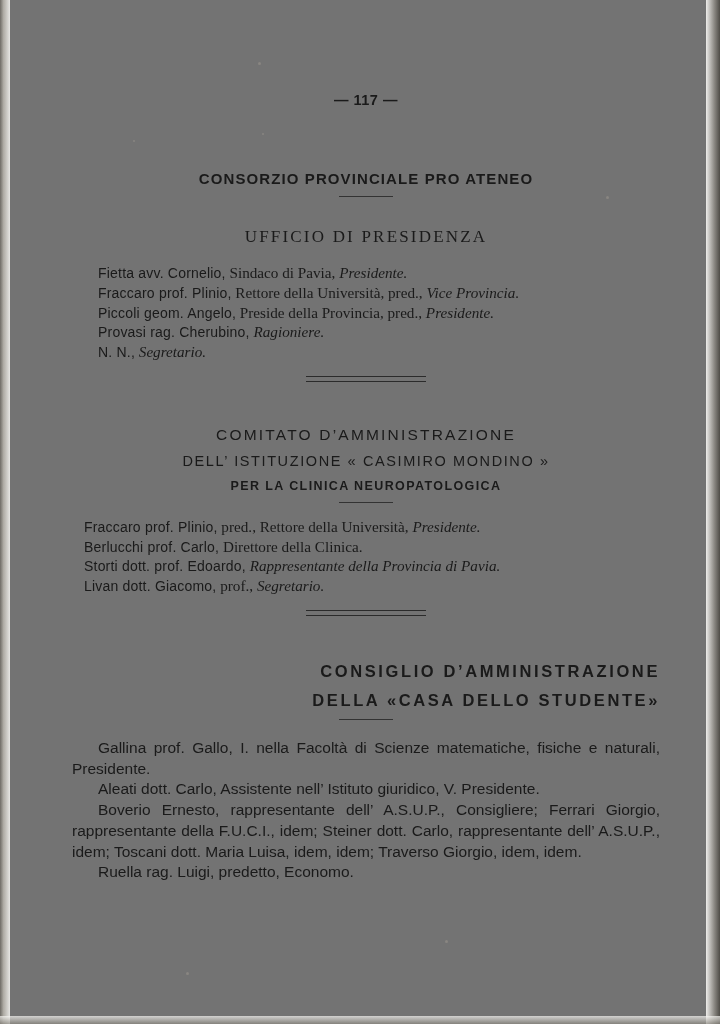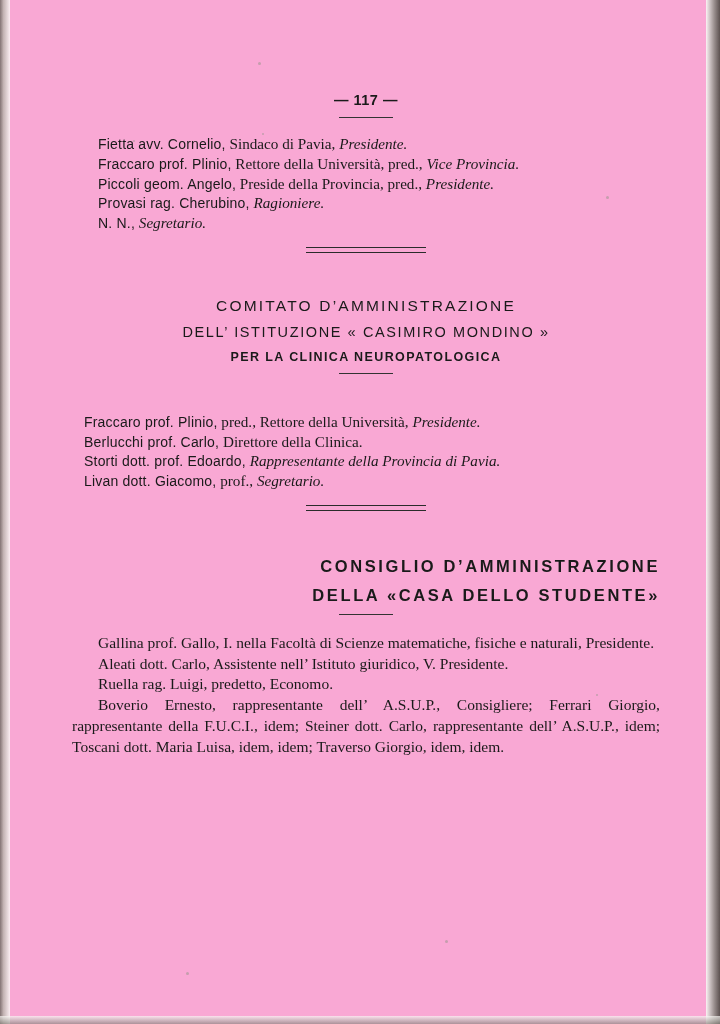--- a/index.html
+++ b/index.html
@@ -11,21 +11,21 @@
     width: 720px;
     height: 1024px;
     font-family: "Liberation Serif", serif;
     color: #1a1a1a;
     position: relative;
     overflow: hidden;
   }
   .page {
     position: absolute;
     inset: 0;
-    background: #f9a8d4;
+    background: #737373;
   }
   
   .edge-left {
     position: absolute;
     left: 0; top: 0; bottom: 0;
     width: 10px;
     background: linear-gradient(to right, #6e6a63 0%, #b9b5ad 35%, #fbfaf7 100%);
     opacity: .85;
   }
   .edge-right {
@@ -128,21 +128,21 @@
     font-family: "Liberation Sans", sans-serif;
     font-weight: bold;
     font-size: 16.5px;
     letter-spacing: 2.6px;
     margin-top: 46px;
   }
   .heading-big.line2 {
     margin-top: 10px;
   }
   .body-serif {
-    font-family: Liberation Serif, serif;
+    font-family: Liberation Sans, sans-serif;
     font-size: 15.5px;
     line-height: 1.34;
     margin-top: 18px;
     text-align: justify;
   }
   .body-serif p { margin: 0; text-indent: 26px; }
   .speck {
     position: absolute;
     background: #9a968e;
     border-radius: 50%;
@@ -162,22 +162,24 @@
   <div class="speck" style="left:133px; top:140px; width:2px; height:2px;"></div>
   <div class="speck" style="left:262px; top:133px; width:2px; height:2px;"></div>
   <div class="speck" style="left:445px; top:940px; width:3px; height:3px;"></div>
   <div class="speck" style="left:186px; top:972px; width:3px; height:3px;"></div>
   <div class="speck" style="left:596px; top:694px; width:2px; height:2px;"></div>
 
   <div class="content">
 
     <div class="folio">— 117 —</div>
 
+    <div class="sec-title">CONSORZIO PROVINCIALE PRO ATENEO</div>
     <div class="rule"></div>
 
+    <div class="sub-title">UFFICIO DI PRESIDENZA</div>
 
     <div class="block">
       <p class="entry">
         <span class="nm">Fietta avv. Cornelio,</span><span> Sindaco di Pavia, </span><span class="it">Presidente.</span>
       </p>
       <p class="entry">
         <span class="nm">Fraccaro prof. Plinio,</span><span> Rettore della Università, pred., </span><span class="it">Vice Provincia.</span>
       </p>
       <p class="entry">
         <span class="nm">Piccoli geom. Angelo,</span><span> Preside della Provincia, pred., </span><span class="it">Presidente.</span>
@@ -190,21 +192,21 @@
       </p>
     </div>
 
     <div class="sep"></div>
 
     <div class="heading2">COMITATO D’AMMINISTRAZIONE</div>
     <div class="heading2 line2">DELL’ ISTITUZIONE  « CASIMIRO MONDINO »</div>
     <div class="heading3">PER LA CLINICA NEUROPATOLOGICA</div>
     <div class="rule"></div>
 
-    <div class="block" style="margin-top:38px;">
+    <div class="block" style="margin-top:14px;">
       <p class="entry noindent" style="text-indent:12px;">
         <span class="nm">Fraccaro prof. Plinio,</span><span> pred., Rettore della Università, </span><span class="it">Presidente.</span>
       </p>
       <p class="entry noindent" style="text-indent:12px;">
         <span class="nm">Berlucchi prof. Carlo,</span><span> Direttore della Clinica.</span><span class="it"></span>
       </p>
       <p class="entry noindent" style="text-indent:12px;">
         <span class="nm">Storti dott. prof. Edoardo,</span><span> </span><span class="it">Rappresentante della Provincia di Pavia.</span>
       </p>
       <p class="entry noindent" style="text-indent:12px;">
@@ -214,18 +216,18 @@
 
     <div class="sep"></div>
 
     <div class="heading-big">CONSIGLIO D’AMMINISTRAZIONE</div>
     <div class="heading-big line2">DELLA «CASA DELLO STUDENTE»</div>
     <div class="rule"></div>
 
     <div class="body-serif">
       <p>Gallina prof. Gallo, I. nella Facoltà di Scienze matematiche, fisiche e naturali, Presidente.</p>
       <p>Aleati dott. Carlo, Assistente nell’ Istituto giuridico, V. Presidente.</p>
+      <p>Boverio Ernesto, rappresentante dell’ A.S.U.P., Consigliere; Ferrari Giorgio, rappresentante della F.U.C.I., idem; Steiner dott. Carlo, rappresentante dell’ A.S.U.P., idem; Toscani dott. Maria Luisa, idem, idem; Traverso Giorgio, idem, idem.</p>
       <p>Ruella rag. Luigi, predetto, Economo.</p>
-      <p>Boverio Ernesto, rappresentante dell’ A.S.U.P., Consigliere; Ferrari Giorgio, rappresentante della F.U.C.I., idem; Steiner dott. Carlo, rappresentante dell’ A.S.U.P., idem; Toscani dott. Maria Luisa, idem, idem; Traverso Giorgio, idem, idem.</p>
     </div>
 
   </div>
 </div>
 
 </body></html>

